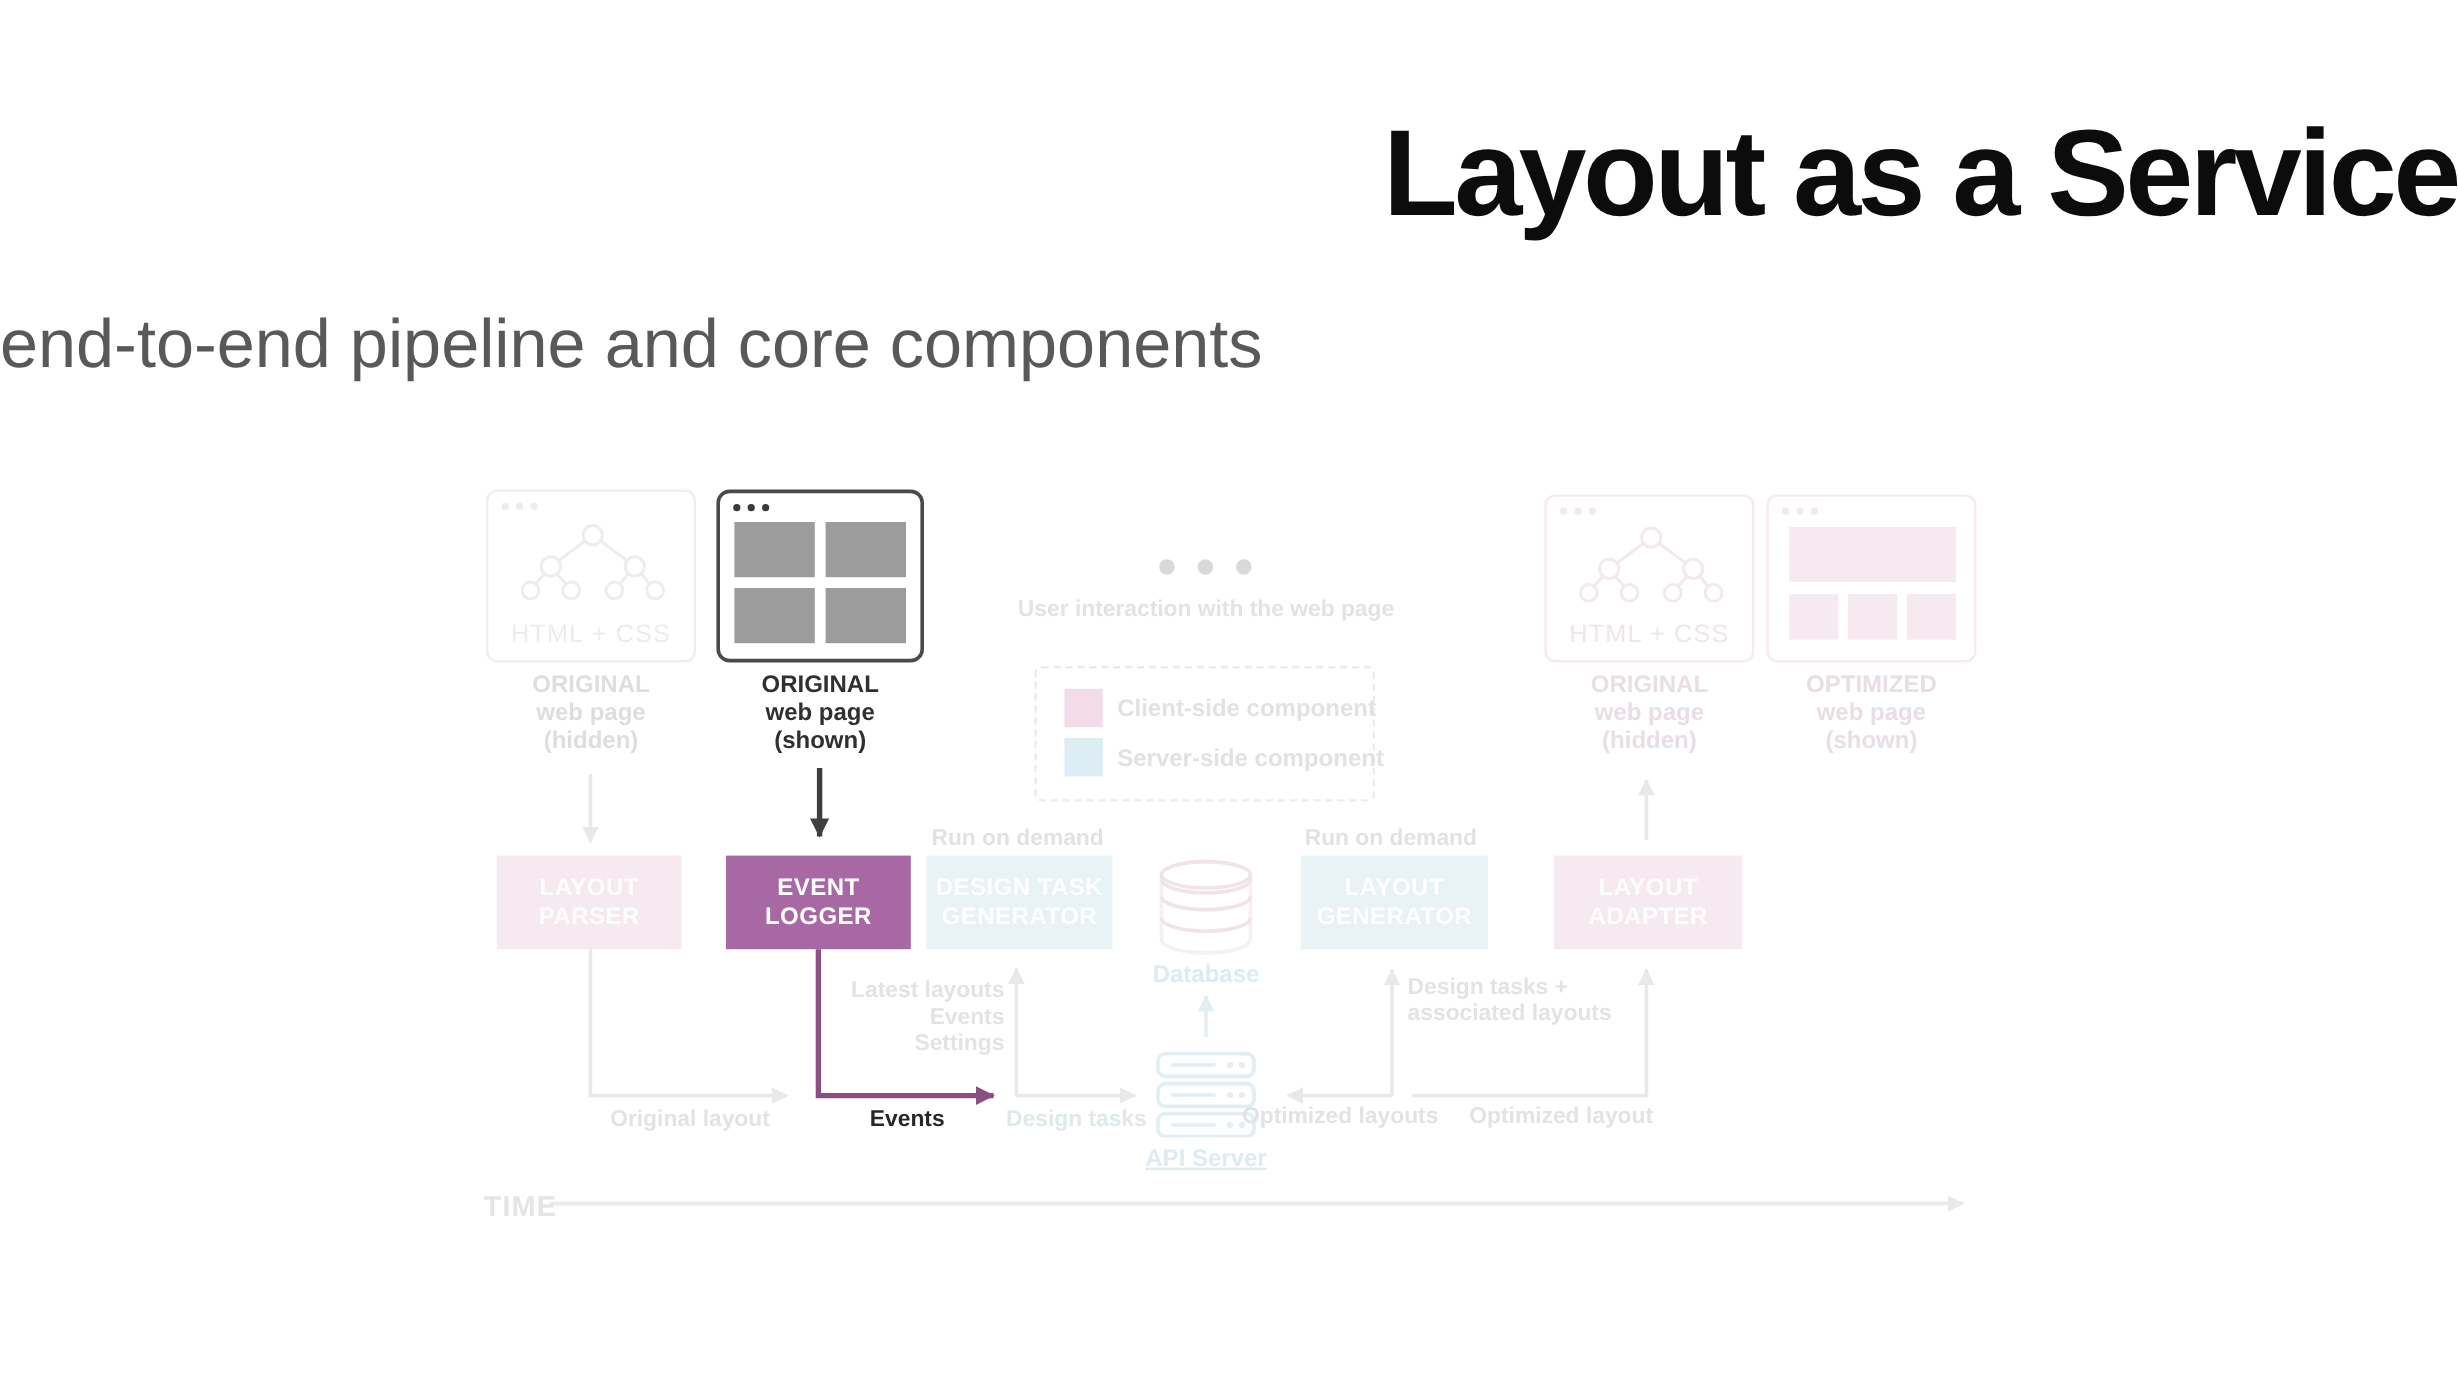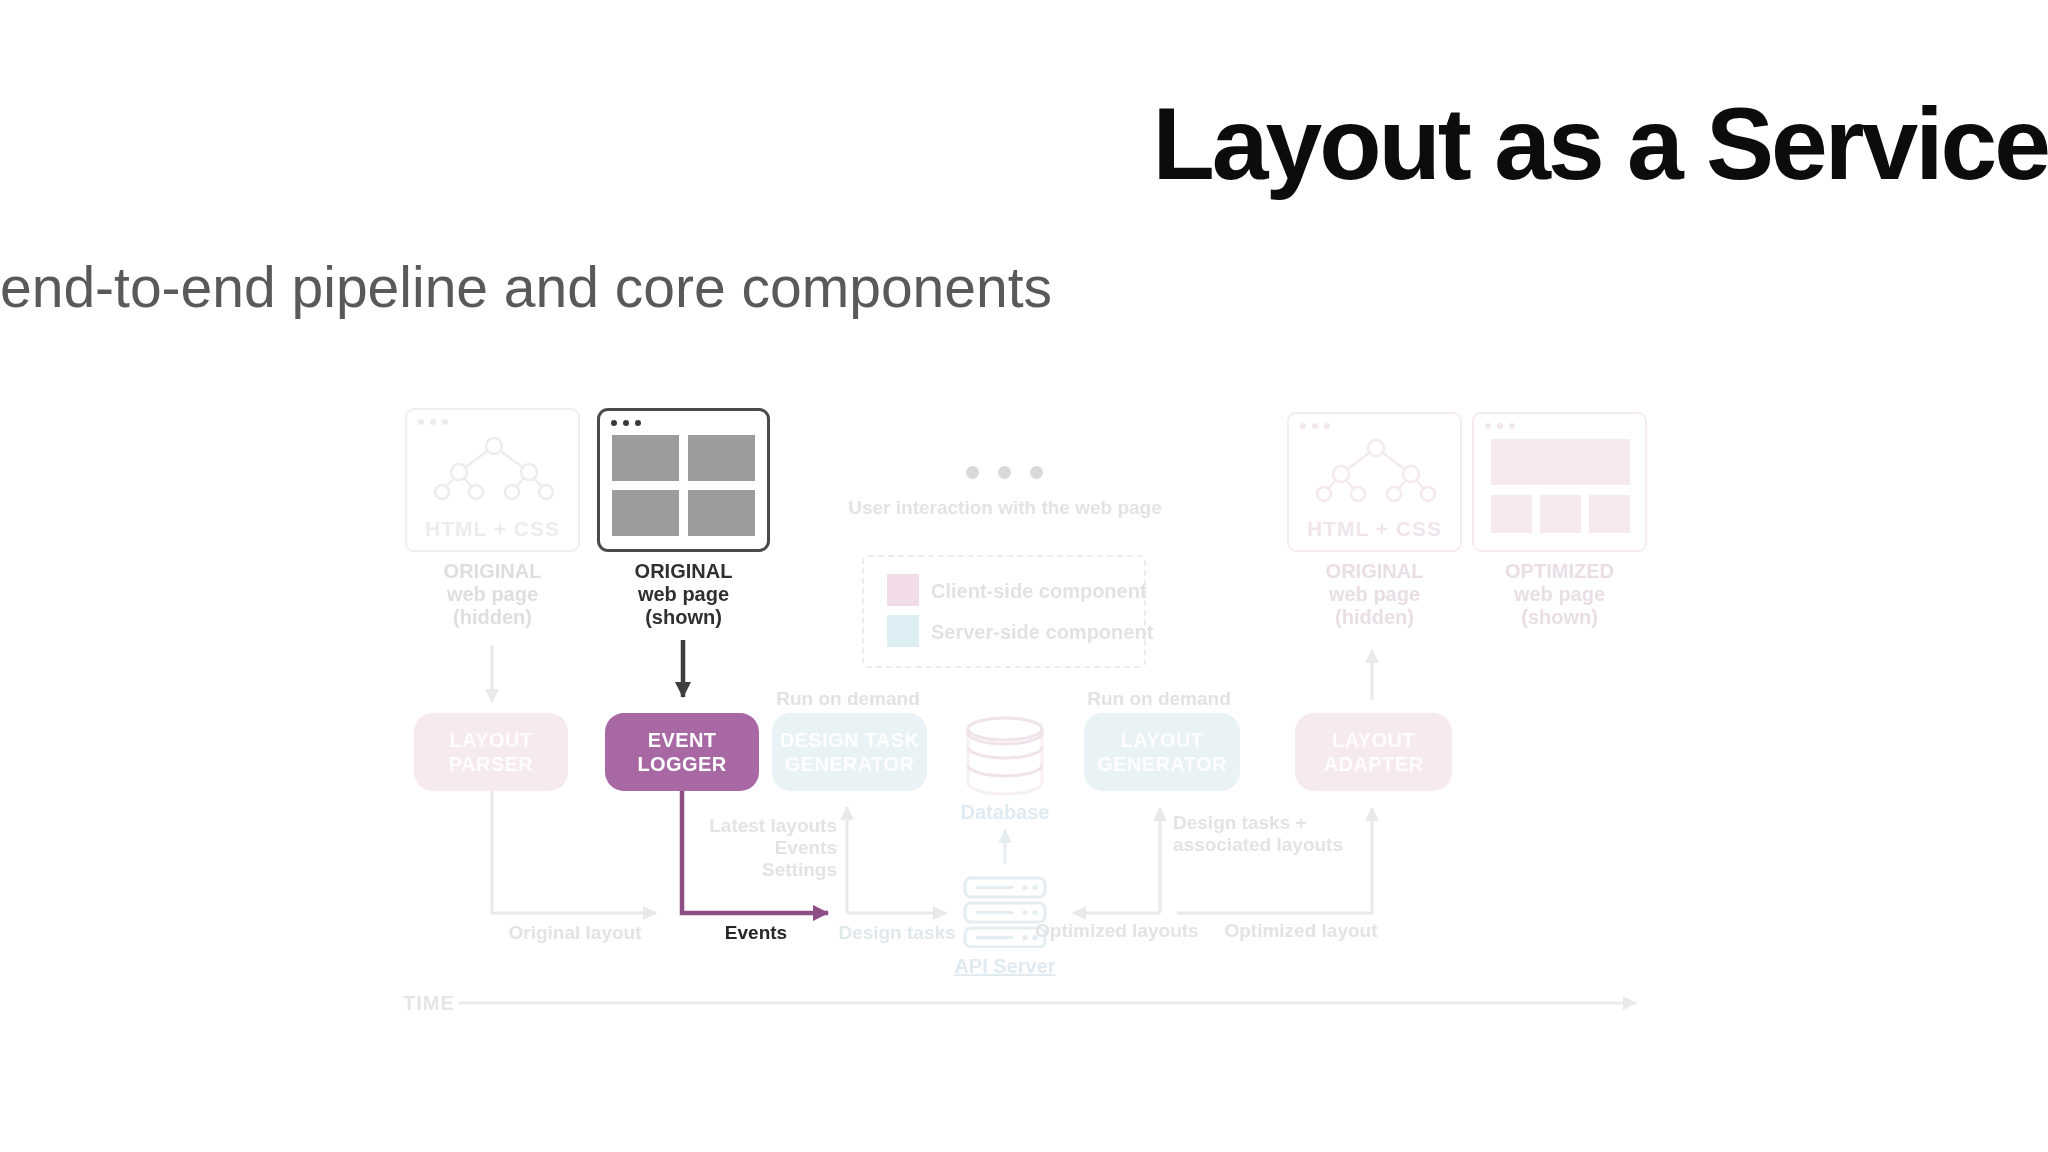--- a/index.html
+++ b/index.html
@@ -21,21 +21,21 @@
   .dots i{width:6px;height:6px;border-radius:50%;display:block;}
   .dots-gray i{background:#ececec;}
   .dots-pink i{background:#f2e8ee;}
   .dots-dark i{background:#3a3a3a;}
 
   .grid2x2{position:absolute;left:12px;right:12px;top:24px;bottom:13px;display:grid;
            grid-template-columns:1fr 1fr;grid-template-rows:1fr 1fr;gap:9px;}
   .grid2x2 div{background:#9c9c9c;}
 
   .htmlcss-label{position:absolute;left:0;bottom:9px;width:100%;text-align:center;
-                 font-size:21px;font-weight:bold;letter-spacing:1px;}
+                 font-size:21px;font-weight:normal;letter-spacing:1px;}
   .lab-gray{color:#ececec;}
   .lab-pink{color:#f0e5ec;}
 
   
   .caption{font-size:20px;font-weight:bold;line-height:23px;text-align:center;}
   .cap-faded{color:#dedede;}
   .cap-faded-pink{color:#e9dee5;}
   .cap-dark{color:#303030;}
 
   
@@ -46,34 +46,34 @@
   
   .legend{box-sizing:border-box;border:2px dashed #ececec;border-radius:6px;}
   .swatch{position:absolute;width:32px;height:32px;}
   .sw-client{background:#f2dce8;}
   .sw-server{background:#dceef3;}
   .legend-label{position:absolute;font-size:20px;font-weight:bold;color:#e2e2e2;white-space:nowrap;}
 
   
   .comp{display:flex;flex-direction:column;align-items:center;justify-content:center;
         font-size:20px;font-weight:bold;line-height:24px;text-align:center;letter-spacing:.4px;
-        box-sizing:border-box;border-radius:19px;}
+        box-sizing:border-box;}
   .c-client{background:#f7e9f0;color:rgba(255,255,255,0.88);}
   .c-server{background:#e9f2f5;color:rgba(255,255,255,0.92);}
   .c-highlight{background:#a868a4;color:#ffffff;}
 
   .runlabel{font-size:19px;font-weight:bold;color:#e2e2e2;text-align:center;width:200px;}
 
   .flowlabel{font-size:19px;font-weight:bold;line-height:22px;white-space:nowrap;}
   .fl-faded{color:#e3e3e3;}
   .fl-faded-blue{color:#e0e8ec;}
   .fl-dark{color:#272727;}
   .svc-label{font-size:20px;font-weight:bold;color:#dfeaf1;text-align:center;}
 
-  .time-label{font-size:20px;font-weight:bold;color:#e5e5e5;letter-spacing:1px;}
+  .time-label{font-size:24px;font-weight:bold;color:#e5e5e5;letter-spacing:1px;}
   svg{display:block;}
 </style>
 </head>
 <body>
 
 <div class="canvas">
 
   <div class="abs title">Layout as a Service</div>
   <div class="abs subtitle">end-to-end pipeline and core components</div>
 

